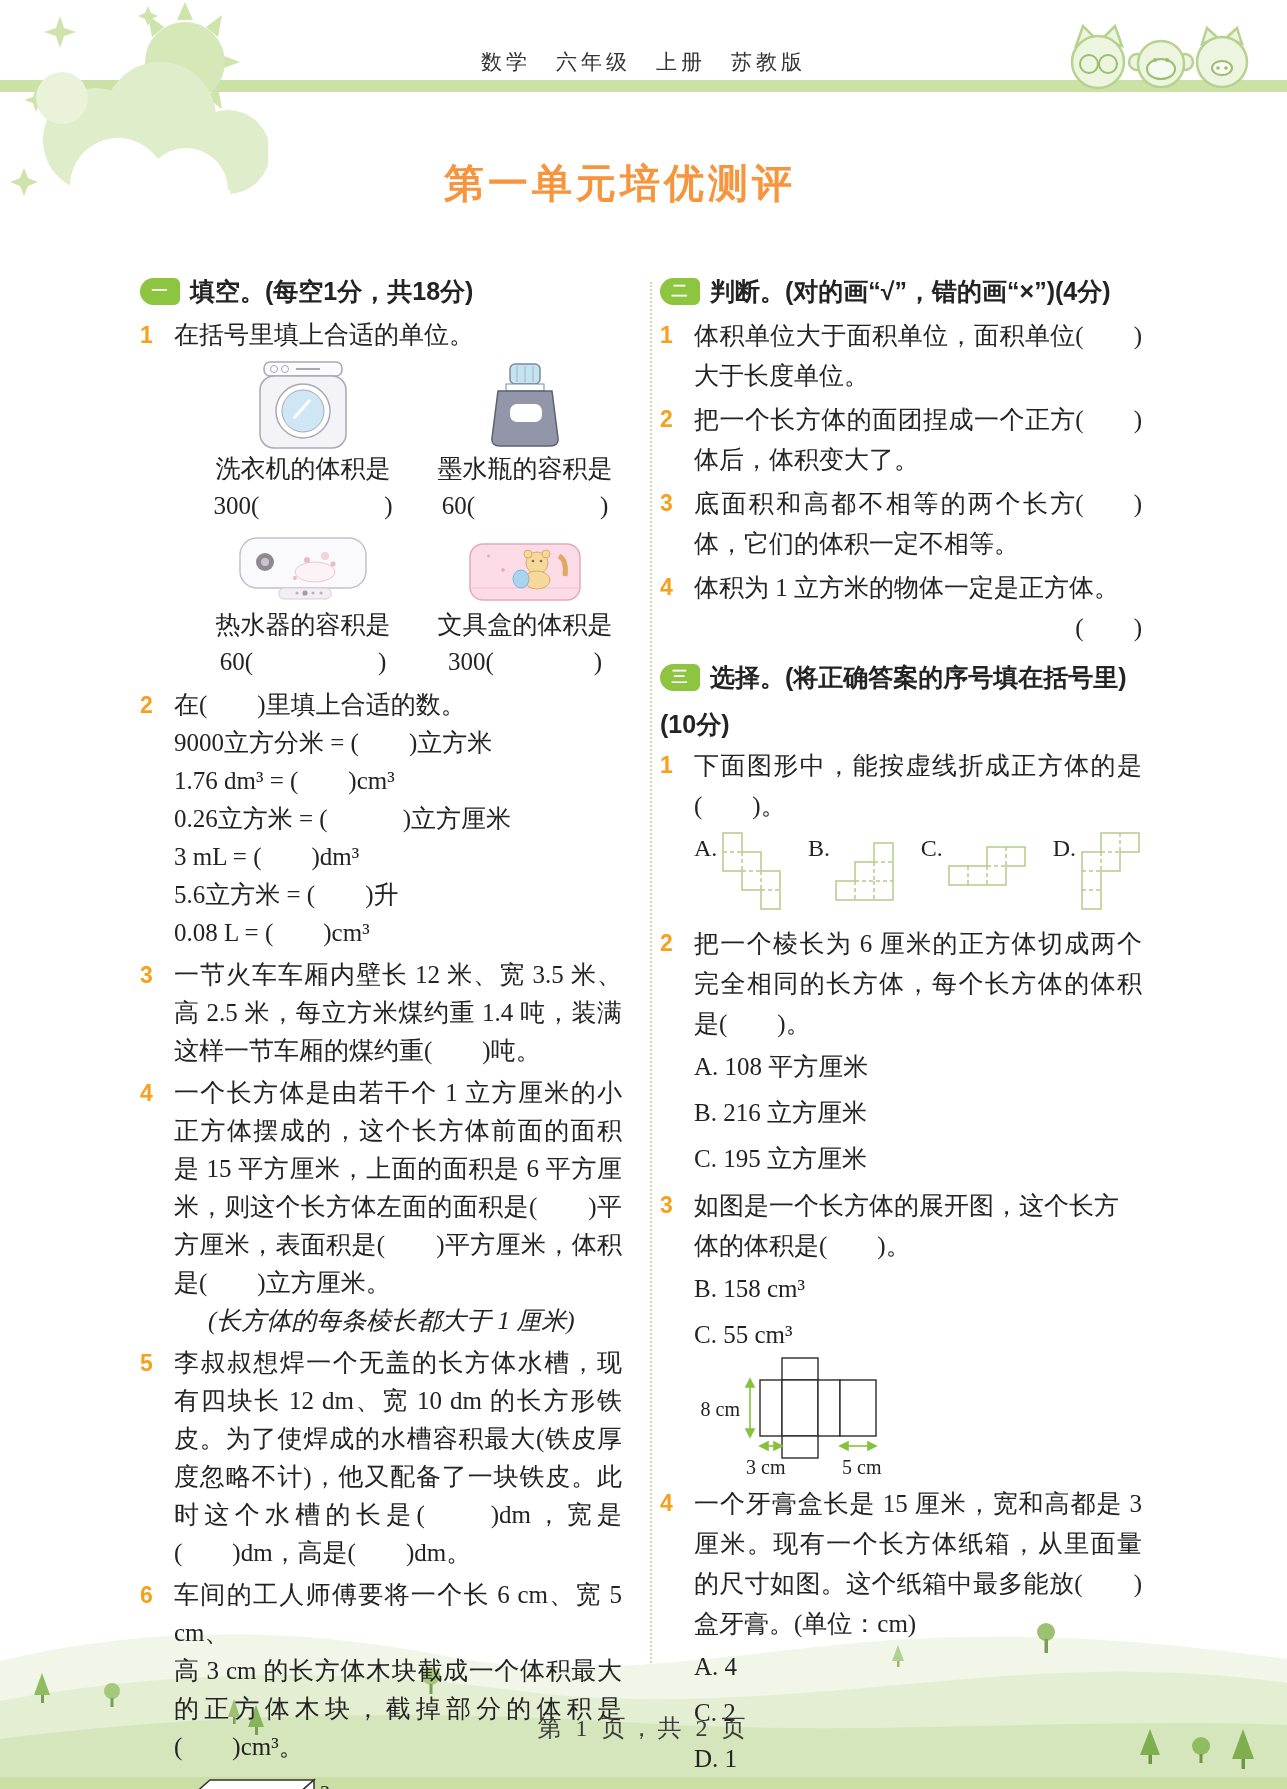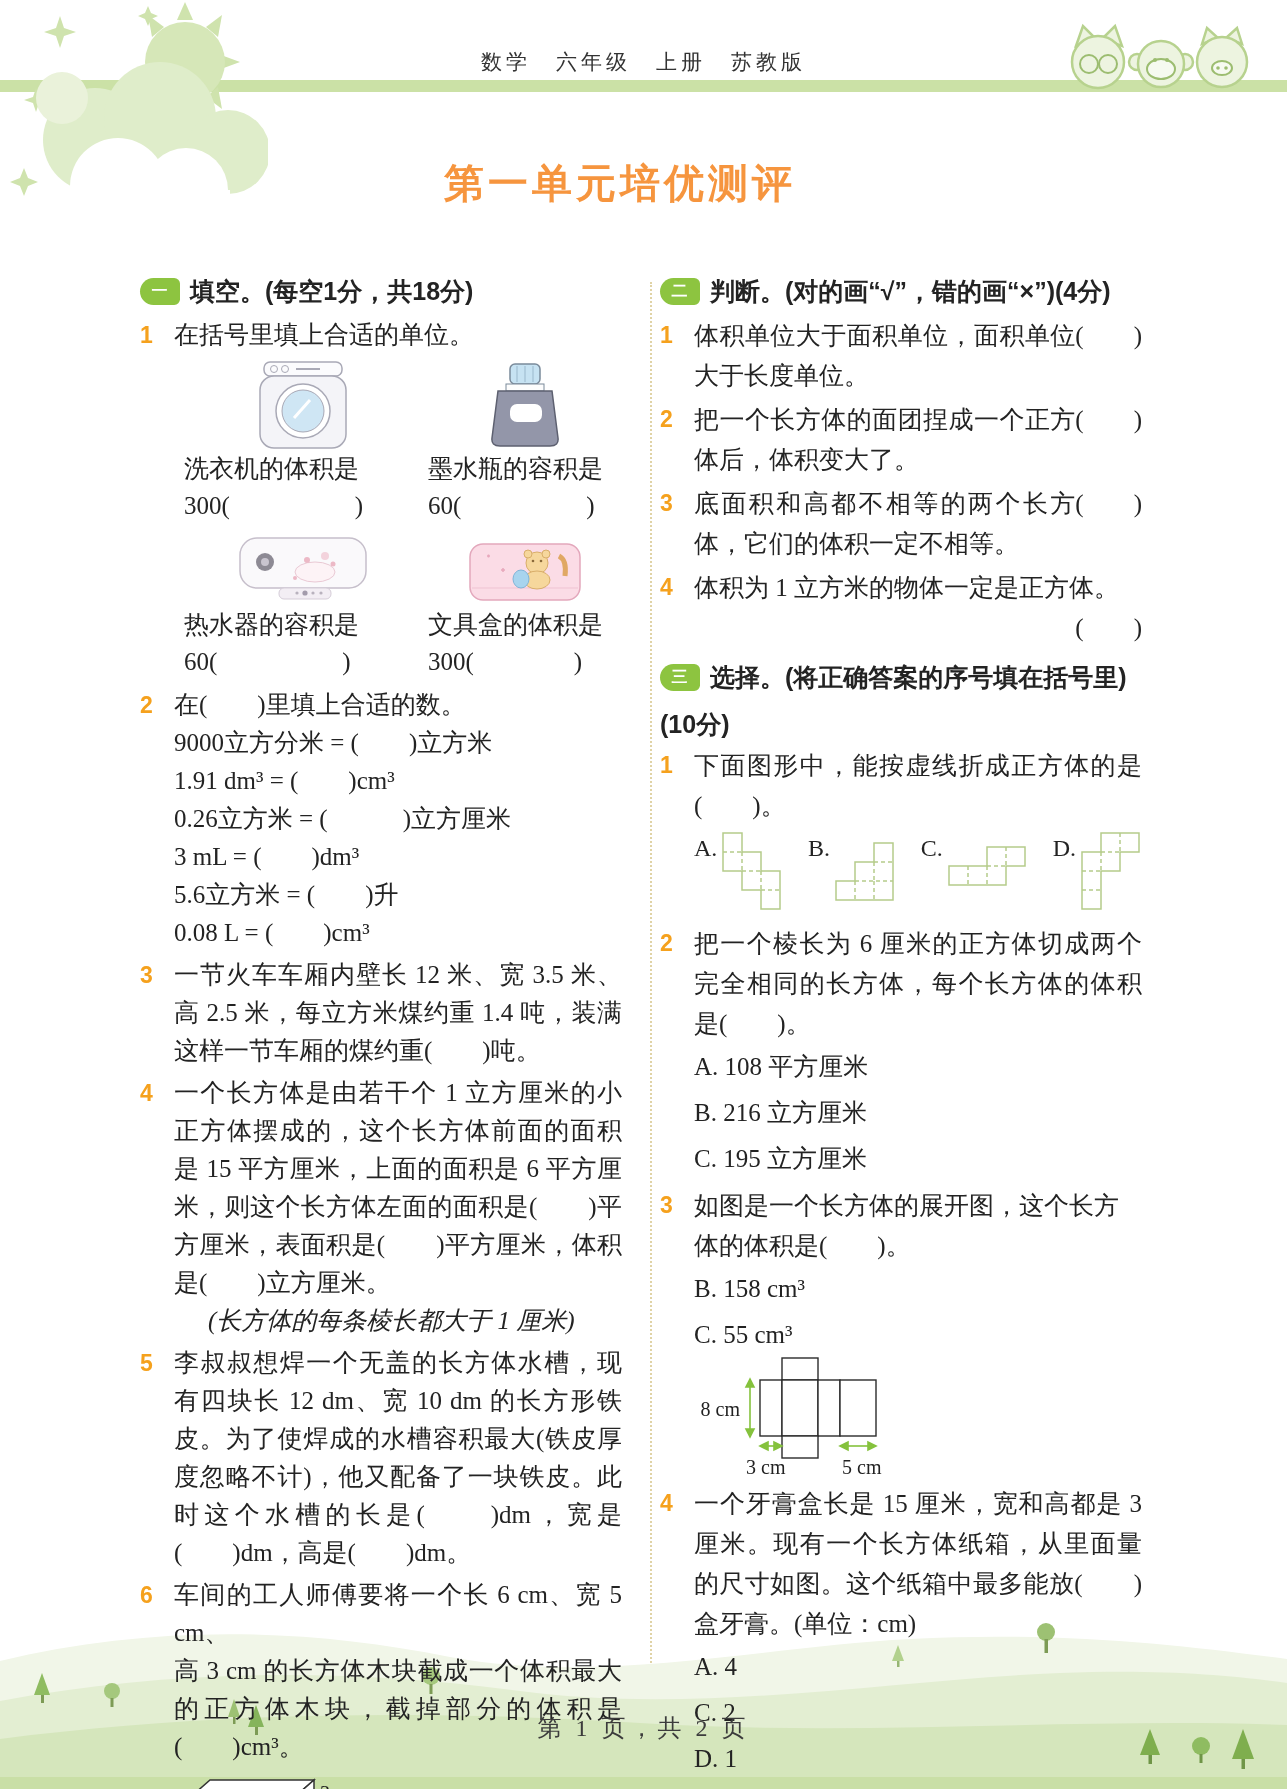--- a/index.html
+++ b/index.html
@@ -31,21 +31,21 @@
   
   .q{display:flex;margin-bottom:4px;}
   .qnum{flex:0 0 34px;color:#f5a11d;font-family:"Liberation Sans",sans-serif;
         font-weight:bold;font-size:23px;line-height:38px;}
   .qbody{flex:1;min-width:0;}
   .tfp{float:right;}
   .note{font-style:italic;padding-left:34px;}
   .pics{display:grid;grid-template-columns:238px 1fr;column-gap:6px;padding-left:10px;margin:4px 0 2px 0;}
   .pic-box1{height:92px;display:flex;align-items:flex-end;justify-content:center;}
   .pic-box2{height:76px;display:flex;align-items:flex-end;justify-content:center;margin-top:6px;}
-  .cap{line-height:37px;text-align:left;}
+  .cap{line-height:37px;text-align:center;}
   .flexrow{display:flex;align-items:flex-start;flex-direction:column;}
   .grow{flex:1;min-width:0;}
   .opts div{line-height:46px;text-align:left;}
   .nets-row{display:flex;justify-content:space-between;align-items:flex-start;padding:6px 2px 10px 0;}
   .net-opt{display:flex;gap:5px;align-items:flex-start;}
   .opt-label{font-size:24px;line-height:32px;}
   .netfig{margin-top:-8px;}
   .bluebox{margin-top:46px;}
   .woodfig{margin-top:4px;}
   
@@ -204,21 +204,21 @@
           </div>
         </div>
       </div>
     </div>
 
     <div class="q">
       <span class="qnum">2</span>
       <div class="qbody">
         <div>在(　　)里填上合适的数。</div>
         <div>9000立方分米 = (　　)立方米</div>
-        <div>1.91 dm³ = (　　)cm³</div>
+        <div>1.76 dm³ = (　　)cm³</div>
         <div>0.26立方米 = (　　　)立方厘米</div>
         <div>3 mL = (　　)dm³</div>
         <div>5.6立方米 = (　　)升</div>
         <div>0.08 L = (　　)cm³</div>
       </div>
     </div>
 
     <div class="q">
       <span class="qnum">3</span>
       <div class="qbody">一节火车车厢内壁长 12 米、宽 3.5 米、高 2.5 米，每立方米煤约重 1.4 吨，装满这样一节车厢的煤约重(　　)吨。</div>

